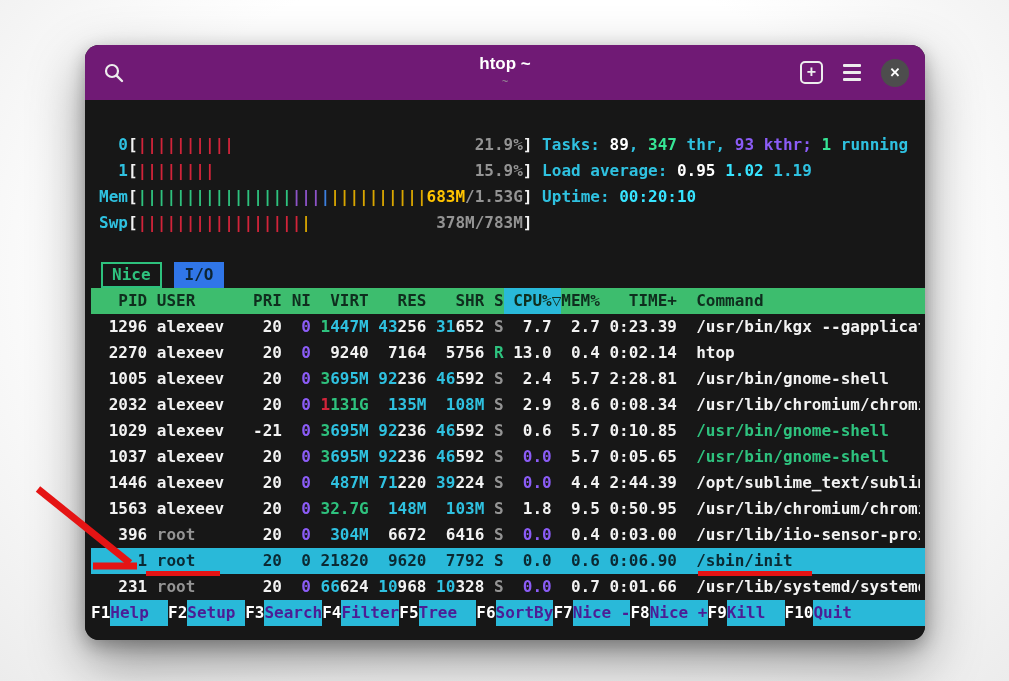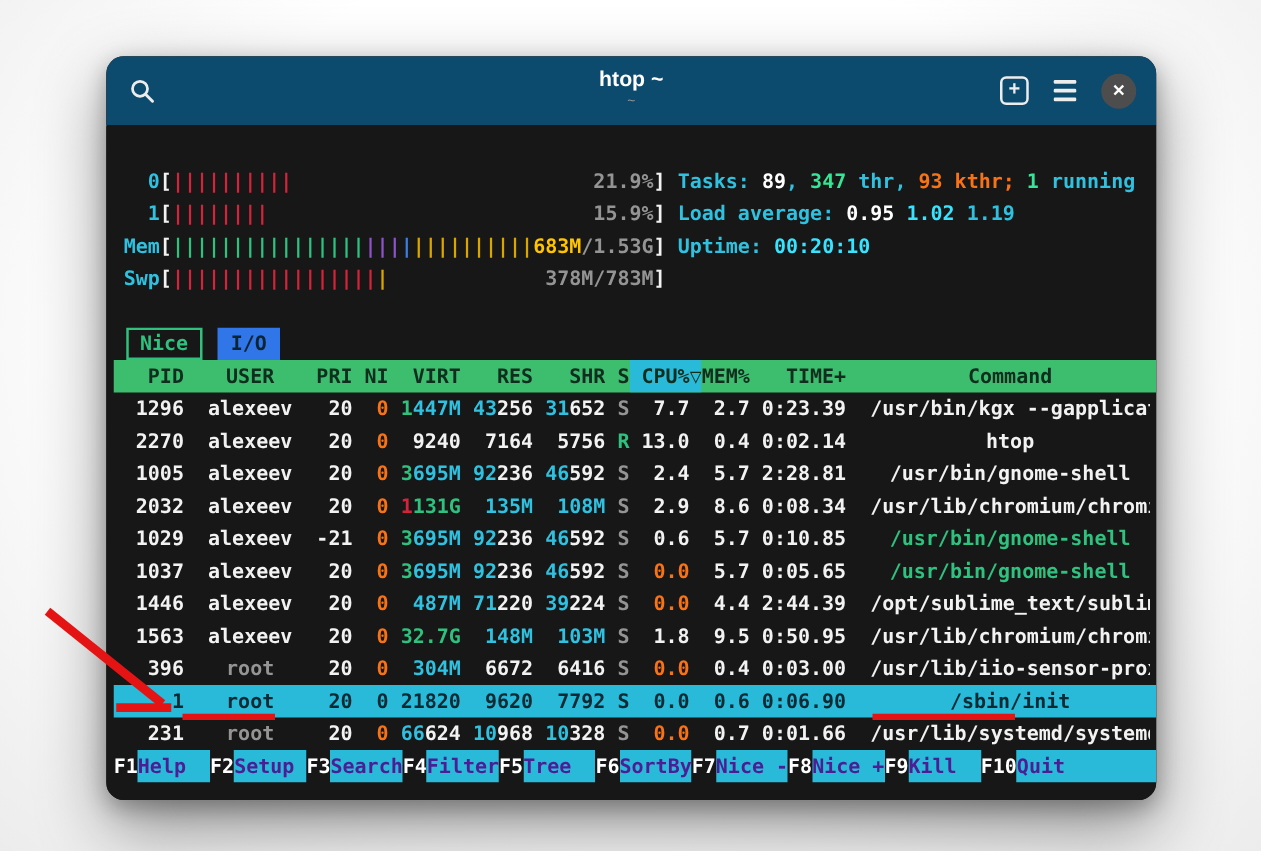--- a/index.html
+++ b/index.html
@@ -3,21 +3,21 @@
 <meta charset="utf-8">
 <style>
   html,body{margin:0;padding:0;}
   body{width:1009px;height:681px;overflow:hidden;position:relative;
        font-family:"Liberation Sans",sans-serif;
        background:radial-gradient(ellipse at 50% 40%, #ffffff 55%, #ececec 100%);}
   .window{position:absolute;left:85px;top:45px;width:840px;height:595px;
           background:#171717;border-radius:14px;overflow:hidden;
           box-shadow:0 22px 55px rgba(0,0,0,.42),0 6px 18px rgba(0,0,0,.28);}
   
-  .titlebar{position:relative;height:55px;background:#0c4a6e;display:flex;align-items:center;
+  .titlebar{position:relative;height:55px;background:#701a75;display:flex;align-items:center;
             border-bottom:1px solid #fde047;}
   .search-btn{margin-left:16px;width:26px;height:26px;display:flex;align-items:center;justify-content:center;}
   .title-wrap{position:absolute;left:0;right:0;top:9px;text-align:center;pointer-events:none;}
   .title{font-size:17px;font-weight:700;color:#ffffff;line-height:19px;}
   .subtitle{font-size:11px;color:#9a9a9a;line-height:13px;margin-top:2px;}
   .controls{margin-left:auto;display:flex;align-items:center;gap:20px;padding-right:16px;}
   .newtab{width:19px;height:19px;border:2px solid #ededed;border-radius:5px;color:#ededed;
           font-size:16px;font-weight:700;line-height:17px;text-align:center;}
   .menu-btn{display:flex;flex-direction:column;gap:4px;}
   .menu-btn i{display:block;width:18px;height:3px;background:#ededed;border-radius:1px;}
@@ -32,33 +32,33 @@
   .mlabel{display:inline-block;width:3ch;text-align:right;}
   .mbar{width:40ch;position:relative;overflow:hidden;white-space:pre;}
   .mval{position:absolute;right:0;top:0;}
   .sum{margin-left:1ch;white-space:pre;}
   .tabs{display:flex;gap:12px;padding-left:2px;}
   .tab{box-sizing:border-box;}
   .tab-active{border:2px solid #2ec27e;color:#2ec27e;padding:0 9px;line-height:22px;}
   .tab-inactive{background:#3076e8;color:#0d2433;padding:0 11px;line-height:26px;}
   .row{display:flex;width:100%;}
   .cell{display:inline-block;overflow:hidden;white-space:pre;flex:none;}
-  .ar{text-align:right;}.al{text-align:center;}
+  .ar{text-align:right;}.al{text-align:left;}
   .cmd{flex:1 1 auto !important;}
   .row.header{background:#3dbd6e;margin:0 -5px 0 -8px;padding:0 5px 0 8px;}
   .row.header .cell{color:#0f2e1e;}
   .row.header .sortbg{background:#29b9d9;}
   .row.hl{background:#29b9d9;margin:0 -5px 0 -8px;padding:0 5px 0 8px;}
   .row.hl span{color:#0b2a33 !important;}
   .fnbar{display:flex;margin-left:-8px;margin-right:-5px;}
   .fkey{color:#ffffff;flex:none;white-space:pre;}
   .faction{background:#29b9d9;color:#4c1d95;width:6ch;flex:none;white-space:pre;overflow:hidden;}
   .faction.stretch{flex:1 1 auto;}
   
-  .c-white{color:#f2f2f2;} .c-gray{color:#949494;} .c-dim{color:#f97316;}
+  .c-white{color:#f2f2f2;} .c-gray{color:#949494;} .c-dim{color:#8b5cf6;}
   .c-cyan{color:#2fc1e0;} .c-green{color:#2ec27e;} .c-red{color:#d2243a;}
   .c-yellow{color:#d9a600;} .c-purple{color:#8d53c7;} .c-blue{color:#3b7fe0;}
   .b{filter:brightness(1.18);}
   
   .ann{position:absolute;left:0;top:0;width:1009px;height:681px;pointer-events:none;z-index:50;}
 </style>
 </head>
 <body>
 
 <div class="window">

